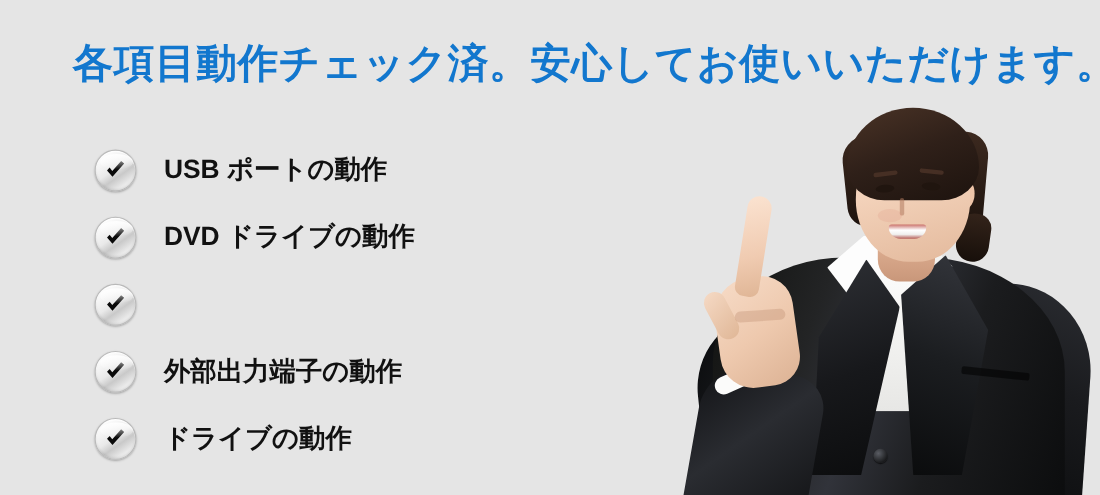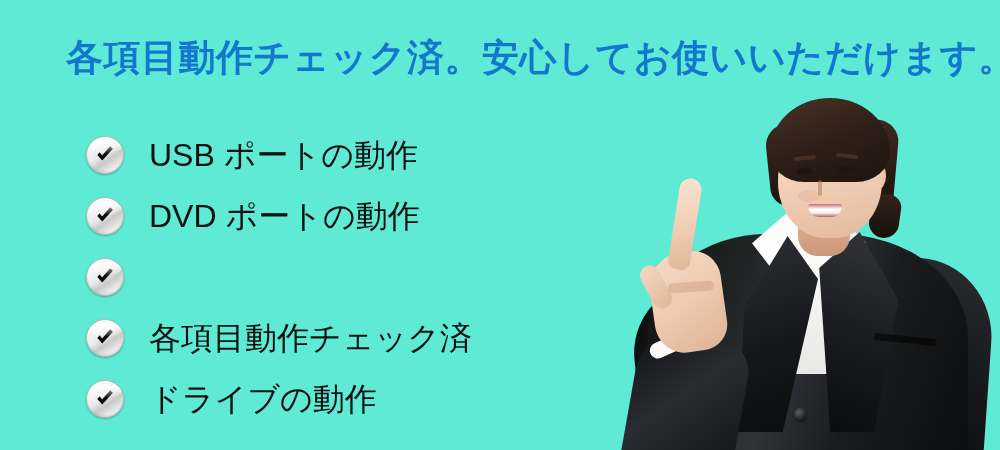--- a/index.html
+++ b/index.html
@@ -5,21 +5,21 @@
   html,body{margin:0;padding:0;}
   body{
     width:1000px;height:450px;
     background:#ffffff;
     font-family:"Liberation Sans","DejaVu Sans",sans-serif;
     overflow:hidden;
   }
   #banner{
     position:relative;
     width:1000px;height:450px;
-    background:#5eead4;
+    background:#e5e5e5;
     overflow:hidden;
   }
 
   
   #headline{
     position:absolute;
     left:66px; top:36px;
     width:900px;
     font-size:37px;
     line-height:44px;
@@ -65,25 +65,25 @@
   }
   .check-badge svg{
     position:absolute;
     left:50%;top:50%;
     transform:translate(-50%,-52%);
     width:22px;height:22px;
     display:block;
   }
   .check-label{
     margin-left:25px;
-    font-size:32px;
+    font-size:24px;
     line-height:38px;
     color:#111111;
     white-space:nowrap;
-    font-weight:400;
+    font-weight:700;
   }
 
   
   #photo{
     position:absolute;
     left:612px; top:86px;
     width:388px; height:364px;
     overflow:hidden;
   }
   .ph{position:absolute;}
@@ -290,38 +290,38 @@
       </span>
       <span class="check-label">USB ポートの動作</span>
     </div>
 
     <div class="check-row">
       <span class="check-badge">
         <svg viewBox="0 0 24 24" aria-hidden="true">
           <path d="M3.6 12.4 L9.0 18.6 L20.6 5.6 L17.6 3.0 L8.8 12.9 L6.2 9.6 Z" fill="#0a0a0a"></path>
         </svg>
       </span>
-      <span class="check-label">DVD ポートの動作</span>
-    </div>
-
-    <div class="check-row">
-      <span class="check-badge">
-        <svg viewBox="0 0 24 24" aria-hidden="true">
-          <path d="M3.6 12.4 L9.0 18.6 L20.6 5.6 L17.6 3.0 L8.8 12.9 L6.2 9.6 Z" fill="#0a0a0a"></path>
-        </svg>
-      </span>
-    </div>
-
-    <div class="check-row">
-      <span class="check-badge">
-        <svg viewBox="0 0 24 24" aria-hidden="true">
-          <path d="M3.6 12.4 L9.0 18.6 L20.6 5.6 L17.6 3.0 L8.8 12.9 L6.2 9.6 Z" fill="#0a0a0a"></path>
-        </svg>
-      </span>
-      <span class="check-label">各項目動作チェック済</span>
+      <span class="check-label">DVD ドライブの動作</span>
+    </div>
+
+    <div class="check-row">
+      <span class="check-badge">
+        <svg viewBox="0 0 24 24" aria-hidden="true">
+          <path d="M3.6 12.4 L9.0 18.6 L20.6 5.6 L17.6 3.0 L8.8 12.9 L6.2 9.6 Z" fill="#0a0a0a"></path>
+        </svg>
+      </span>
+    </div>
+
+    <div class="check-row">
+      <span class="check-badge">
+        <svg viewBox="0 0 24 24" aria-hidden="true">
+          <path d="M3.6 12.4 L9.0 18.6 L20.6 5.6 L17.6 3.0 L8.8 12.9 L6.2 9.6 Z" fill="#0a0a0a"></path>
+        </svg>
+      </span>
+      <span class="check-label">外部出力端子の動作</span>
     </div>
 
     <div class="check-row">
       <span class="check-badge">
         <svg viewBox="0 0 24 24" aria-hidden="true">
           <path d="M3.6 12.4 L9.0 18.6 L20.6 5.6 L17.6 3.0 L8.8 12.9 L6.2 9.6 Z" fill="#0a0a0a"></path>
         </svg>
       </span>
       <span class="check-label">ドライブの動作</span>
     </div>

